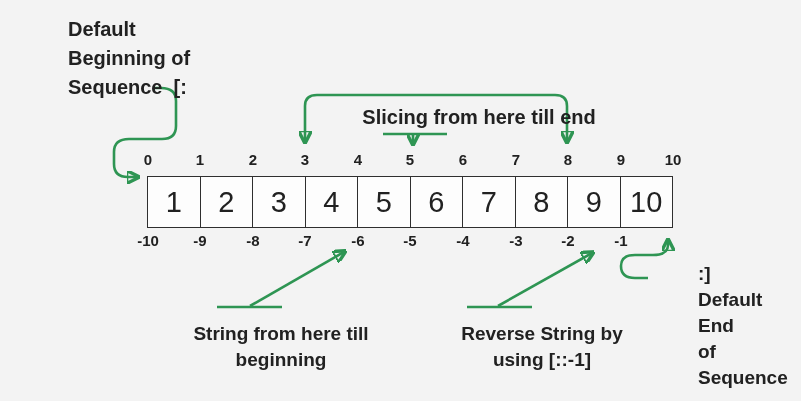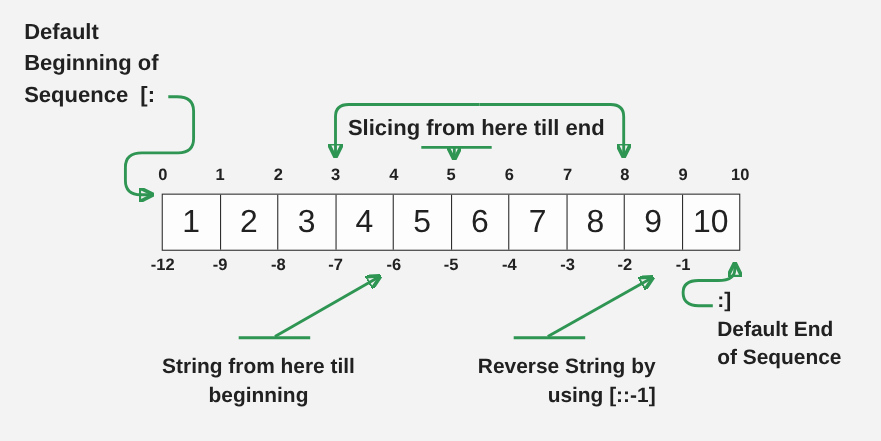--- a/index.html
+++ b/index.html
@@ -12,26 +12,26 @@
   html,body{margin:0;padding:0;}
   body{font-family:"Liberation Sans","DejaVu Sans",sans-serif;background:#fff;}
   .canvas{
     position:relative;width:801px;height:401px;
     background:var(--background);overflow:hidden;
     color:var(--text);
   }
   .arrows{position:absolute;left:0;top:0;width:801px;height:401px;}
   .arrows path{fill:none;stroke:var(--accent-green);stroke-width:2.6;}
   .ah{fill:var(--accent-green);stroke:none;}
-  .txt{position:absolute;font-weight:600;}
+  .txt{position:absolute;font-weight:600;margin-left:46px;}
   .tl-label{left:22px;top:15px;font-size:20px;line-height:29px;white-space:pre-wrap;}
   .start-end{left:232px;top:52px;width:400px;text-align:center;font-size:20px;}
   .slice-end{left:313px;top:106px;width:240px;text-align:center;font-size:20px;}
   .slice-beg{left:135px;top:321px;width:200px;text-align:center;font-size:19px;line-height:26px;white-space:pre-line;}
-  .reverse{left:396px;top:321px;width:200px;text-align:right;font-size:19px;line-height:26px;white-space:pre-line;}
+  .reverse{left:396px;top:321px;width:200px;text-align:center;font-size:19px;line-height:26px;white-space:pre-line;}
   .end-seq{left:652px;top:261px;font-size:19px;line-height:26px;white-space:pre-line;}
   .boxrow{
     position:absolute;left:147px;top:176px;width:526px;height:52px;
     display:flex;background:var(--box-background);
     border:1.6px solid var(--box-border);box-sizing:border-box;
   }
   .cell{
     flex:1;display:flex;align-items:center;justify-content:center;
     font-size:29px;font-weight:500;box-sizing:border-box;
   }
@@ -96,21 +96,21 @@
   <span class="idx t" style="left:253px">2</span>
   <span class="idx t" style="left:305px">3</span>
   <span class="idx t" style="left:358px">4</span>
   <span class="idx t" style="left:410px">5</span>
   <span class="idx t" style="left:463px">6</span>
   <span class="idx t" style="left:516px">7</span>
   <span class="idx t" style="left:568px">8</span>
   <span class="idx t" style="left:621px">9</span>
   <span class="idx t" style="left:673px">10</span>
 
-  <span class="idx b" style="left:148px">-12</span>
+  <span class="idx b" style="left:148px">-10</span>
   <span class="idx b" style="left:200px">-9</span>
   <span class="idx b" style="left:253px">-8</span>
   <span class="idx b" style="left:305px">-7</span>
   <span class="idx b" style="left:358px">-6</span>
   <span class="idx b" style="left:410px">-5</span>
   <span class="idx b" style="left:463px">-4</span>
   <span class="idx b" style="left:516px">-3</span>
   <span class="idx b" style="left:568px">-2</span>
   <span class="idx b" style="left:621px">-1</span>
 

